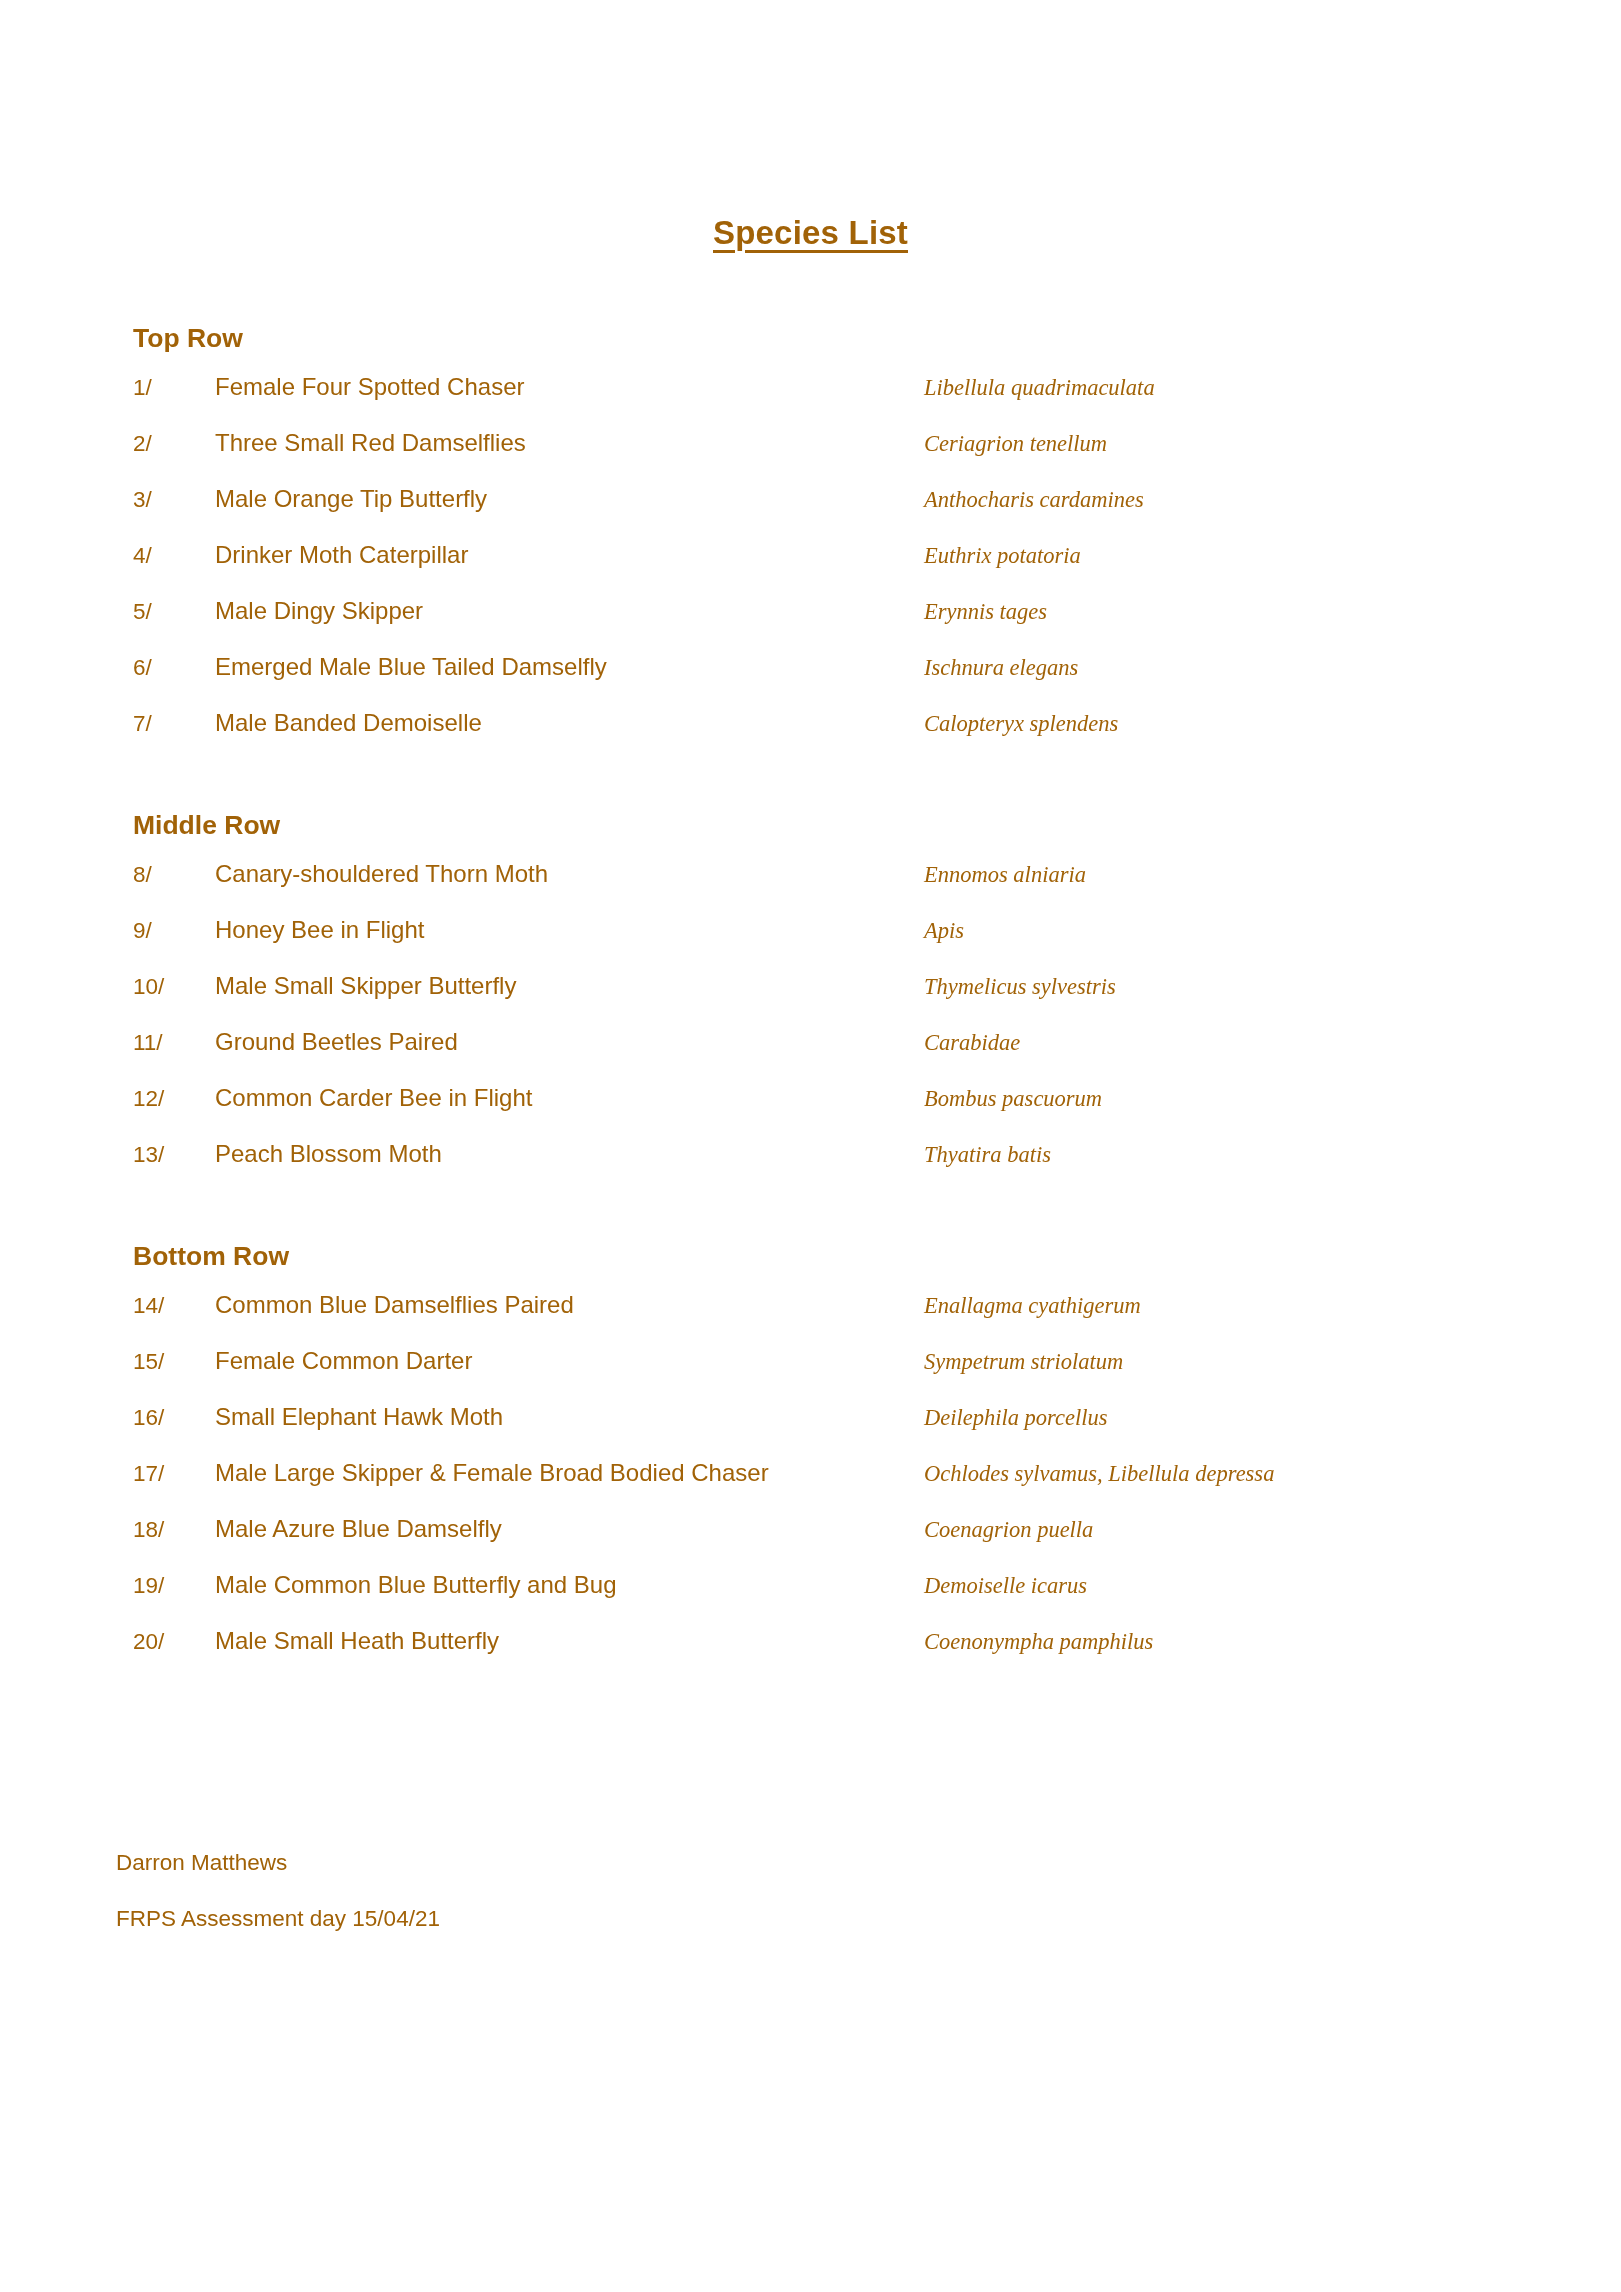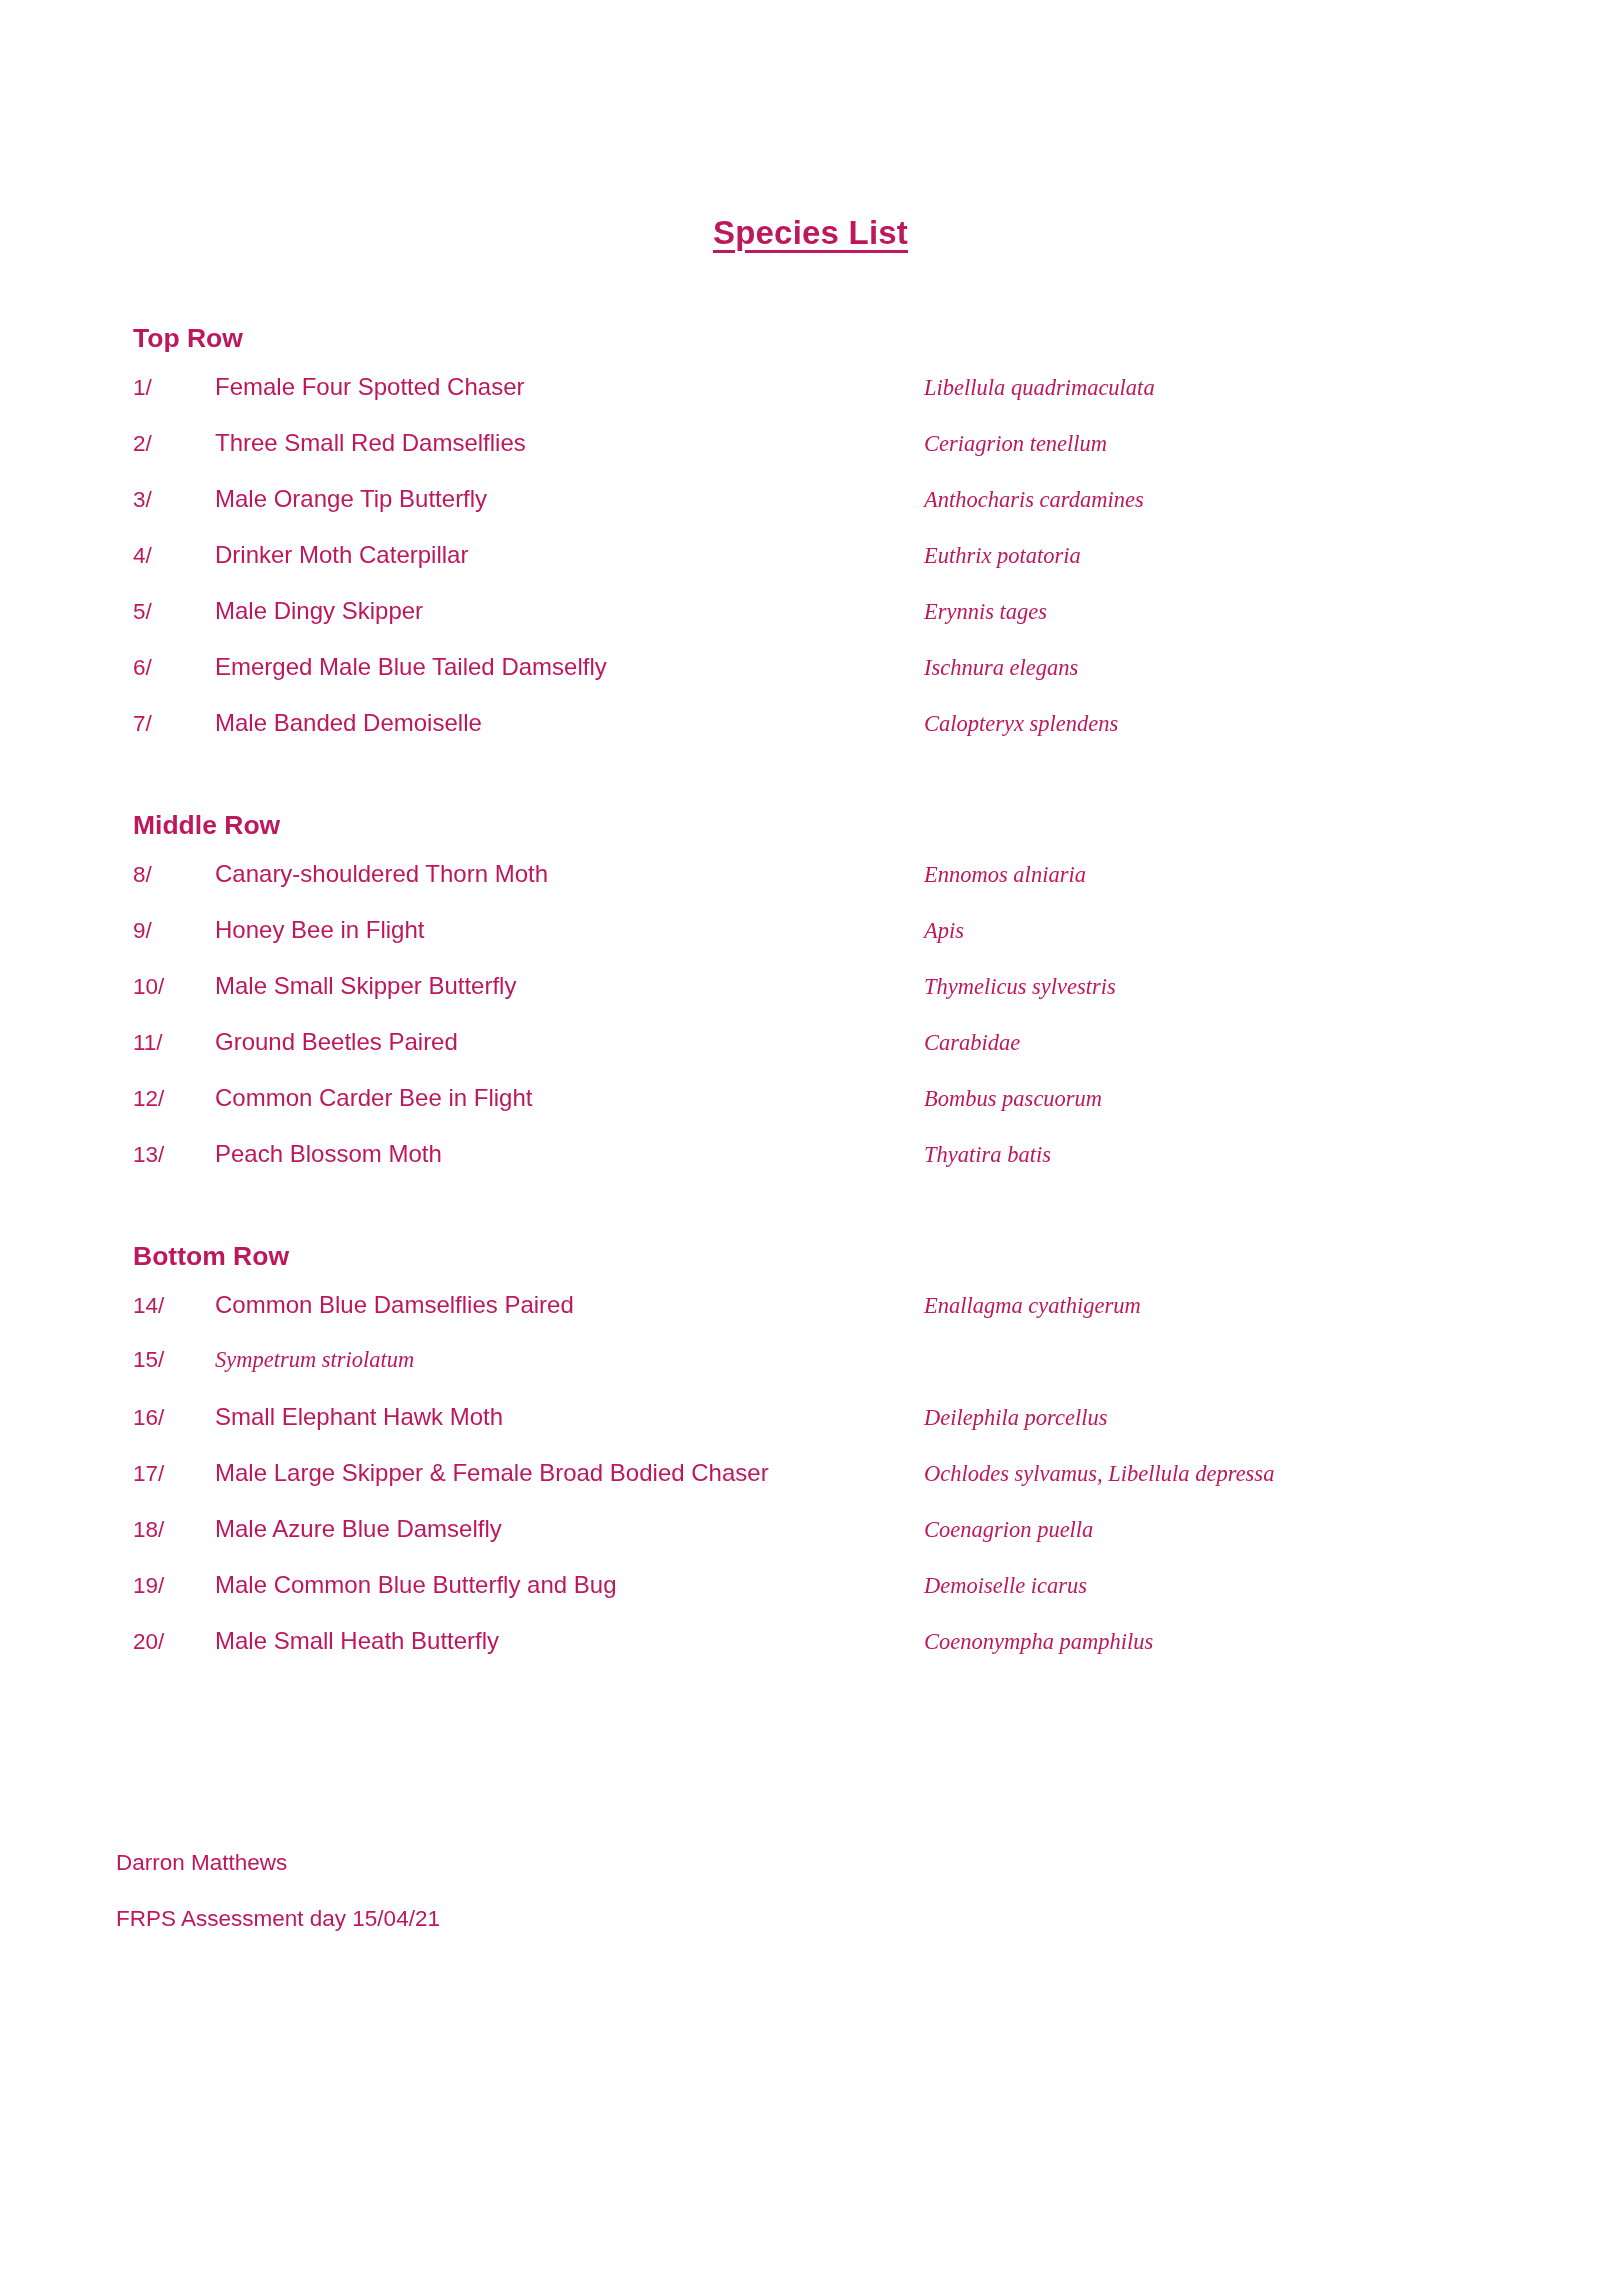--- a/index.html
+++ b/index.html
@@ -6,21 +6,21 @@
     margin: 0;
     padding: 0;
     background: #ffffff;
   }
   .page {
     position: relative;
     width: 1621px;
     height: 2293px;
     background: #ffffff;
     font-family: "Liberation Sans", sans-serif;
-    color: #be185d;
+    color: #a16207;
     box-sizing: border-box;
     overflow: hidden;
   }
   .doc-title {
     position: absolute;
     top: 192px;
     left: 0;
     width: 1621px;
     text-align: center;
     font-size: 33px;
@@ -170,20 +170,21 @@
       </div>
       <div class="section">
         <div class="section-heading">Bottom Row</div>
         <div class="species-row">
           <div class="sp-num">14/</div>
           <div class="sp-common">Common Blue Damselflies Paired</div>
           <div class="sp-latin">Enallagma cyathigerum</div>
         </div>
         <div class="species-row">
           <div class="sp-num">15/</div>
+          <div class="sp-common">Female Common Darter</div>
           <div class="sp-latin">Sympetrum striolatum</div>
         </div>
         <div class="species-row">
           <div class="sp-num">16/</div>
           <div class="sp-common">Small Elephant Hawk Moth</div>
           <div class="sp-latin">Deilephila porcellus</div>
         </div>
         <div class="species-row">
           <div class="sp-num">17/</div>
           <div class="sp-common">Male Large Skipper &amp; Female Broad Bodied Chaser</div>

